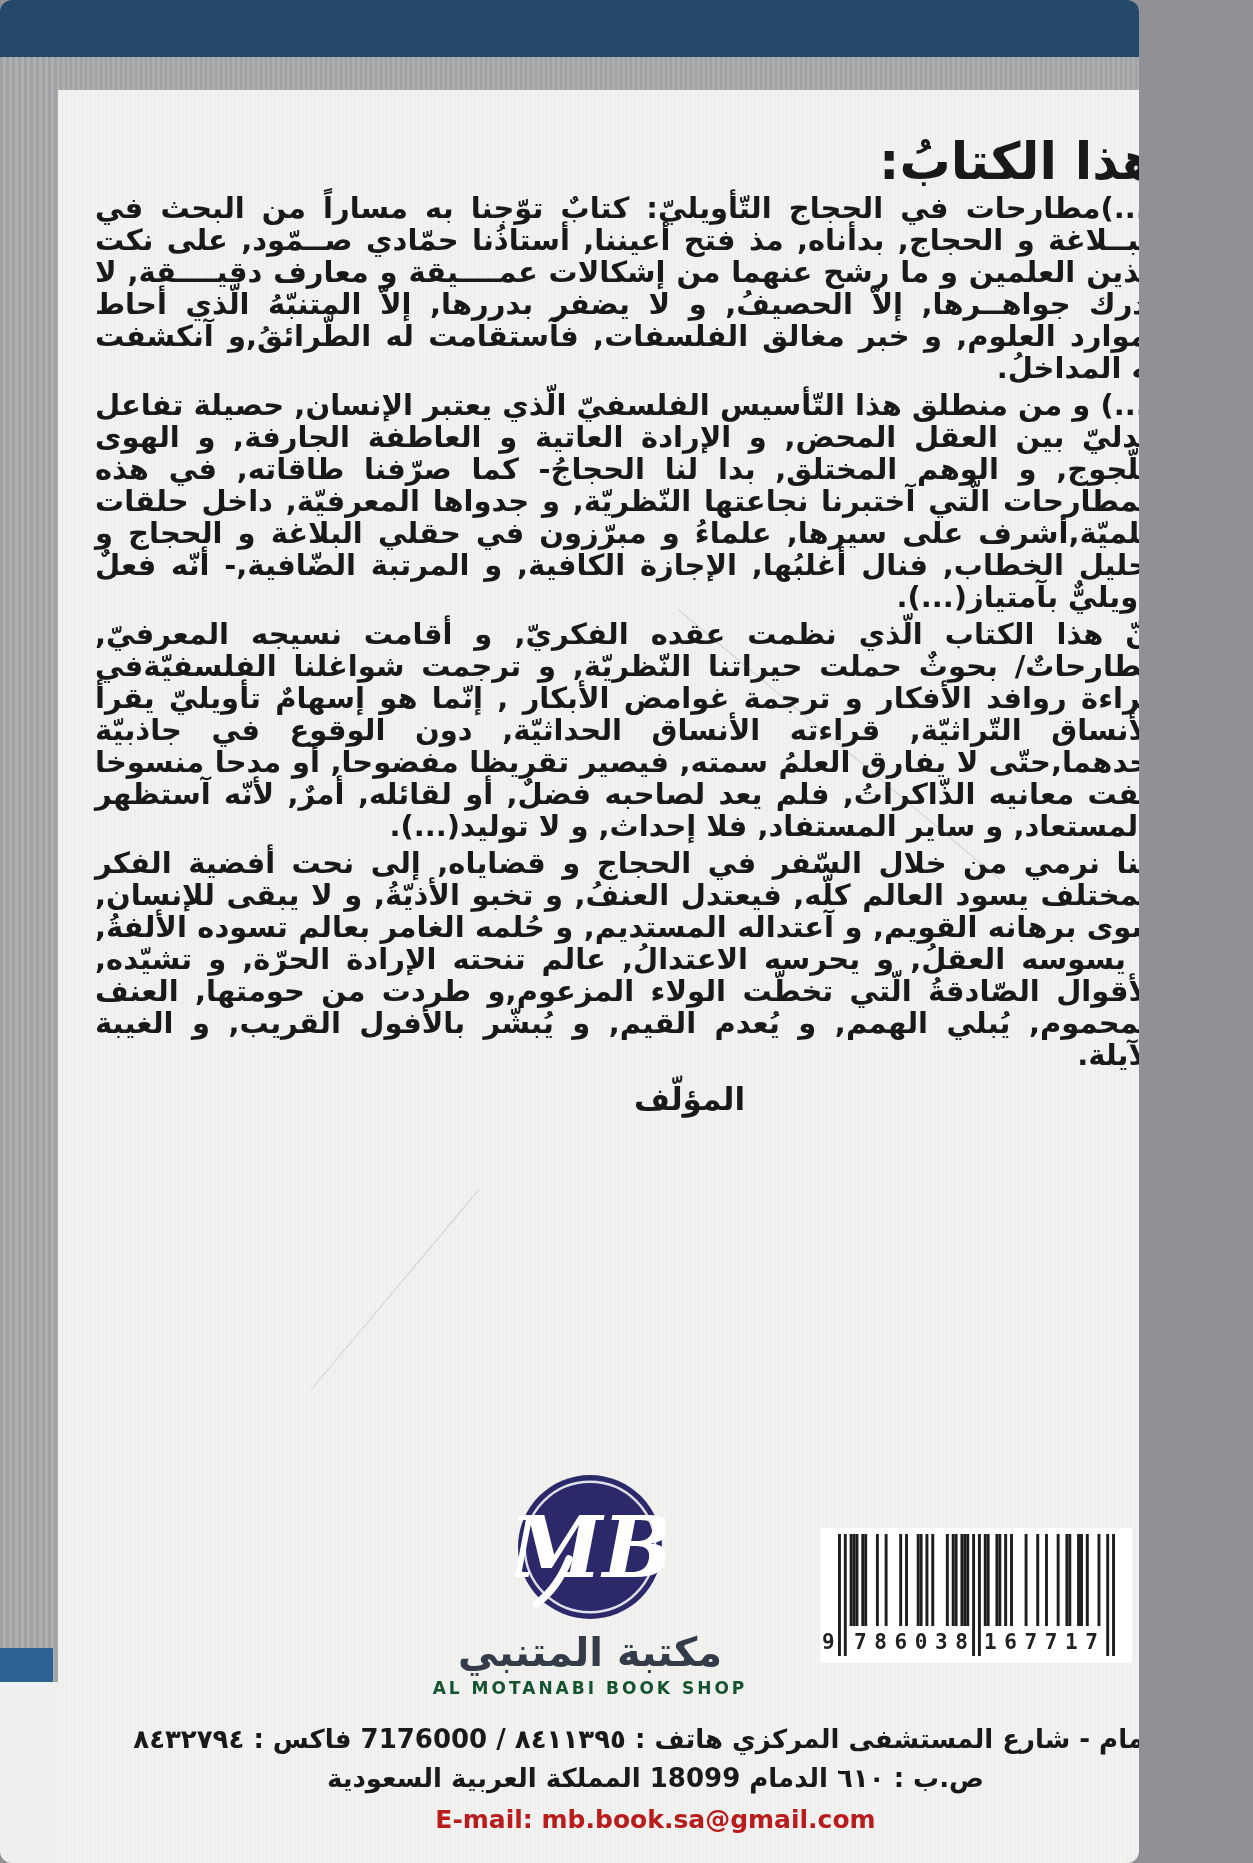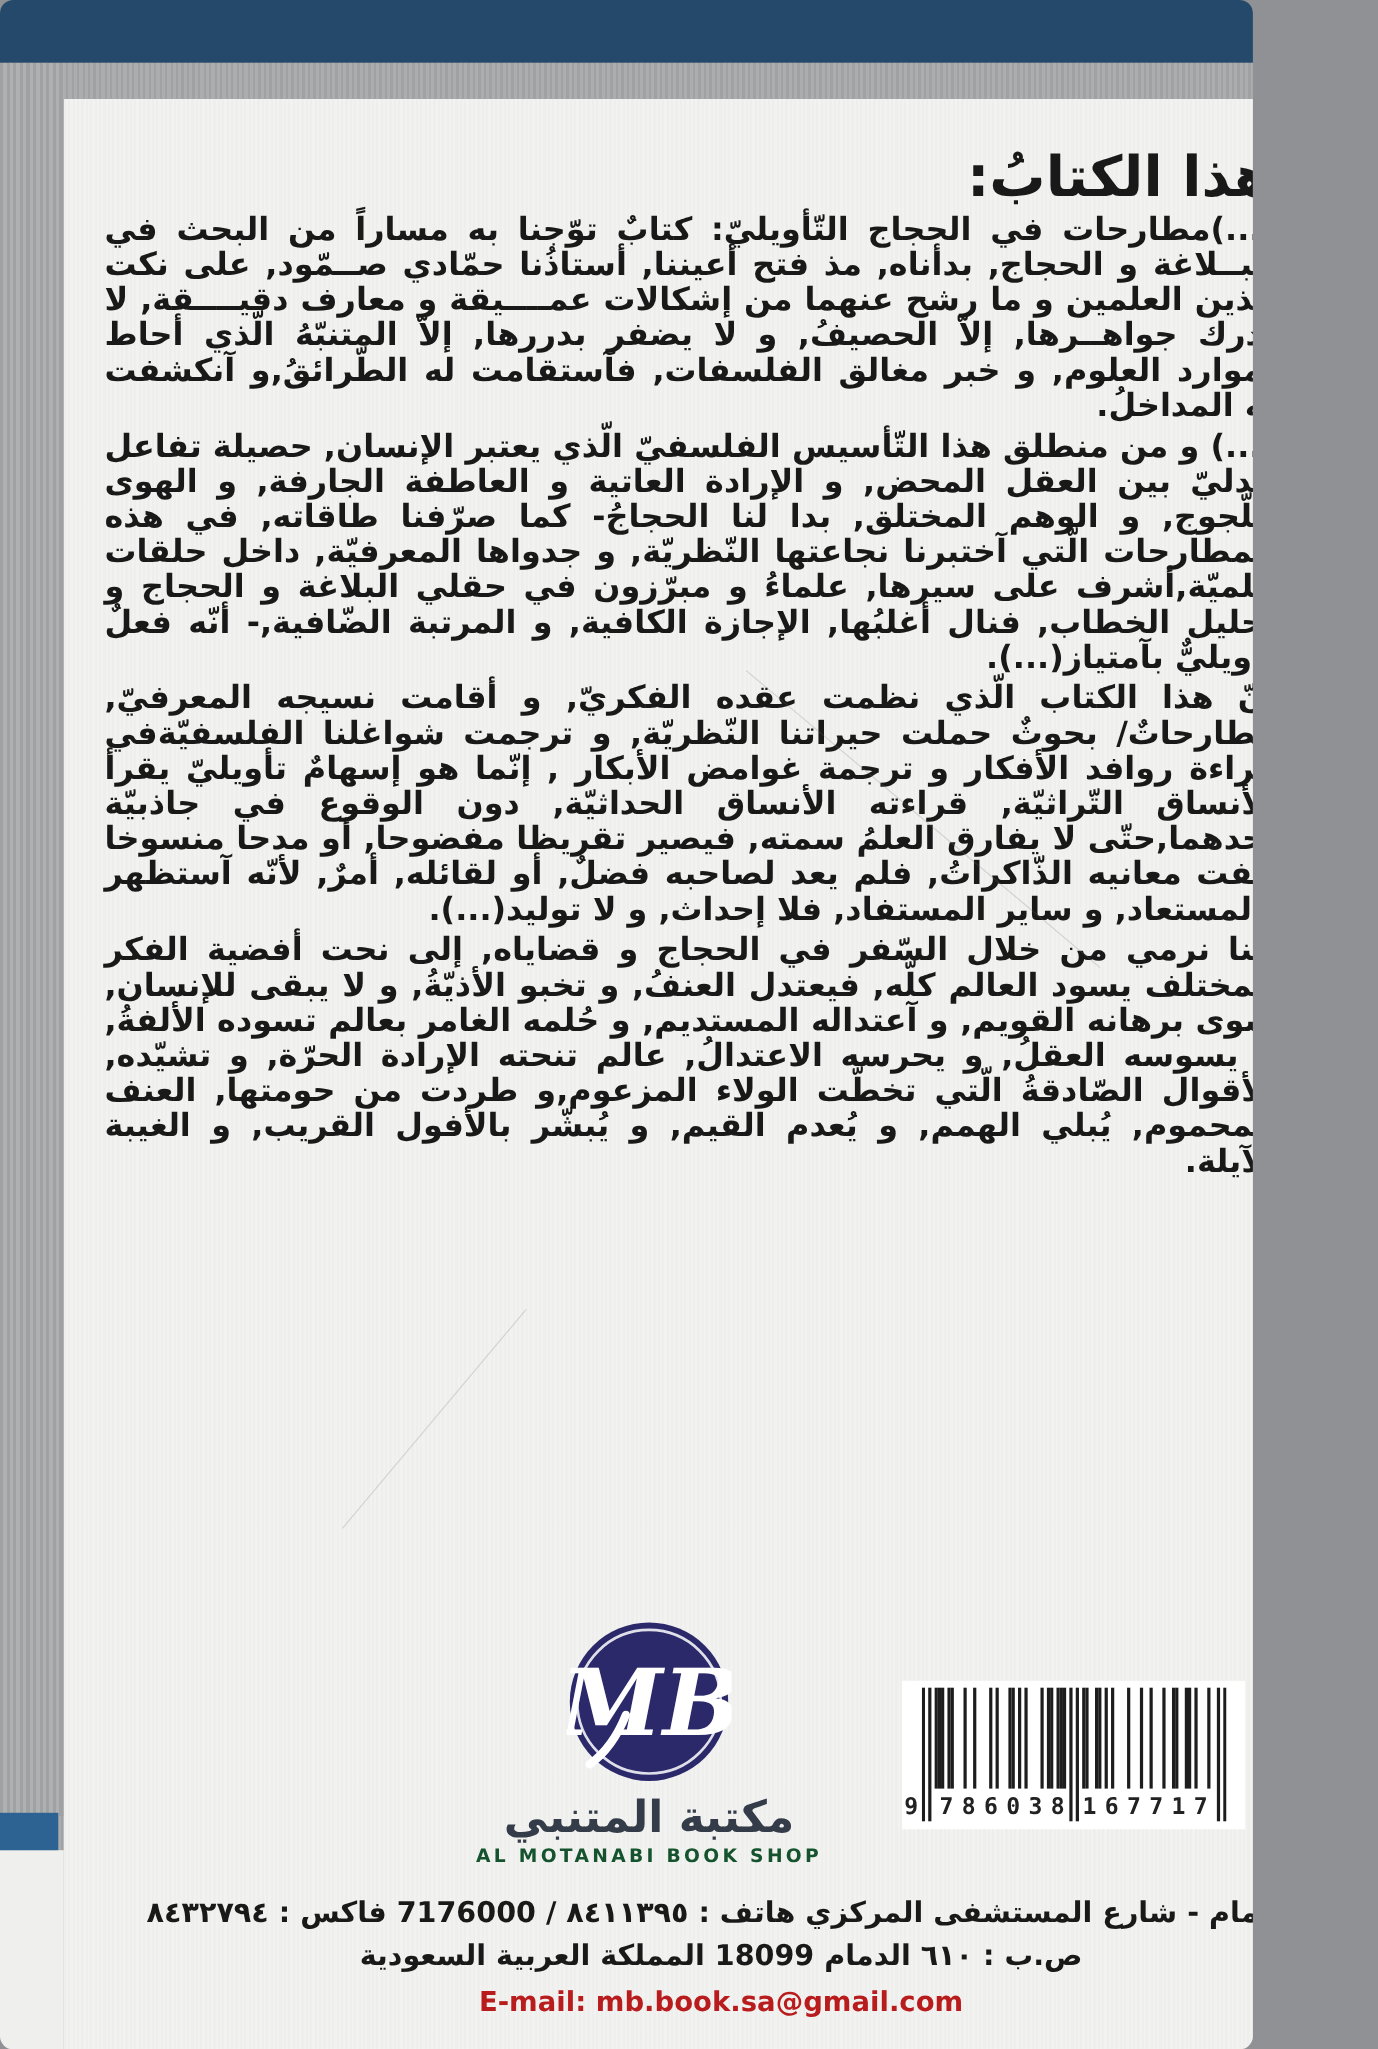--- a/index.html
+++ b/index.html
@@ -70,20 +70,21 @@
   <div class="page">
 
     <h1 class="page-title">هذا الكتابُ:</h1>
     <div class="print-mark"></div>
 
     <div class="body-text">
       <p>(...)مطارحات في الحجاج التّأويليّ: كتابٌ توّجنا به مساراً من البحث في البــلاغة و الحجاج, بدأناه, مذ فتح أعيننا, أستاذُنا حمّادي صــمّود, على نكت هذين العلمين و ما رشح عنهما من إشكالات عمــــيقة و معارف دقيــــقة, لا يدرك جواهــرها, إلاّ الحصيفُ, و لا يضفر بدررها, إلاّ المتنبّهُ الّذي أحاط بموارد العلوم, و خبر مغالق الفلسفات, فآستقامت له الطّرائقُ,و آنكشفت له المداخلُ.</p>
       <p>(...) و من منطلق هذا التّأسيس الفلسفيّ الّذي يعتبر الإنسان, حصيلة تفاعل جدليّ بين العقل المحض, و الإرادة العاتية و العاطفة الجارفة, و الهوى اللّجوج, و الوهم المختلق, بدا لنا الحجاجُ- كما صرّفنا طاقاته, في هذه المطارحات الّتي آختبرنا نجاعتها النّظريّة, و جدواها المعرفيّة, داخل حلقات علميّة,أشرف على سيرها, علماءُ و مبرّزون في حقلي البلاغة و الحجاج و تحليل الخطاب, فنال أغلبُها, الإجازة الكافية, و المرتبة الضّافية,- أنّه فعلٌ تأويليٌّ بآمتياز(...).</p>
       <p>إنّ هذا الكتاب الّذي نظمت عقده الفكريّ, و أقامت نسيجه المعرفيّ, مطارحاتٌ/ بحوثٌ حملت حيراتنا النّظريّة, و ترجمت شواغلنا الفلسفيّةفي قراءة روافد الأفكار و ترجمة غوامض الأبكار , إنّما هو إسهامٌ تأويليّ يقرأ الأنساق التّراثيّة, قراءته الأنساق الحداثيّة, دون الوقوع في جاذبيّة أحدهما,حتّى لا يفارق العلمُ سمته, فيصير تقريظا مفضوحا, أو مدحا منسوخا ألفت معانيه الذّاكراتُ, فلم يعد لصاحبه فضلٌ, أو لقائله, أمرٌ, لأنّه آستظهر بالمستعاد, و ساير المستفاد, فلا إحداث, و لا توليد(...).</p>
       <p>إنّنا نرمي من خلال السّفر في الحجاج و قضاياه, إلى نحت أفضية الفكر المختلف يسود العالم كلّه, فيعتدل العنفُ, و تخبو الأذيّةُ, و لا يبقى للإنسان, سوى برهانه القويم, و آعتداله المستديم, و حُلمه الغامر بعالم تسوده الألفةُ, و يسوسه العقلُ, و يحرسه الاعتدالُ, عالم تنحته الإرادة الحرّة, و تشيّده, الأقوال الصّادقةُ الّتي تخطّت الولاء المزعوم,و طردت من حومتها, العنف المحموم, يُبلي الهمم, و يُعدم القيم, و يُبشّر بالأفول القريب, و الغيبة الآيلة.</p>
+      <div class="author-sig">المؤلّف</div>
     </div>
 
     <div class="logo-block">
       <svg class="logo-mark" width="150" height="150" viewBox="0 0 100 100">
         <circle cx="50" cy="50" r="48" fill="#2b296a"></circle>
         <circle cx="50" cy="50" r="43.5" fill="none" stroke="#ffffff" stroke-width="1.6" opacity="0.85"></circle>
         <path d="M14 88 Q28 78 36 58" stroke="#ffffff" stroke-width="5" fill="none" stroke-linecap="round"></path>
         <text x="51" y="70" text-anchor="middle" font-family="DejaVu Serif, serif" font-style="italic" font-weight="bold" font-size="56" fill="#ffffff">MB</text>
       </svg>
       <div class="brand-ar">مكتبة المتنبي</div>

